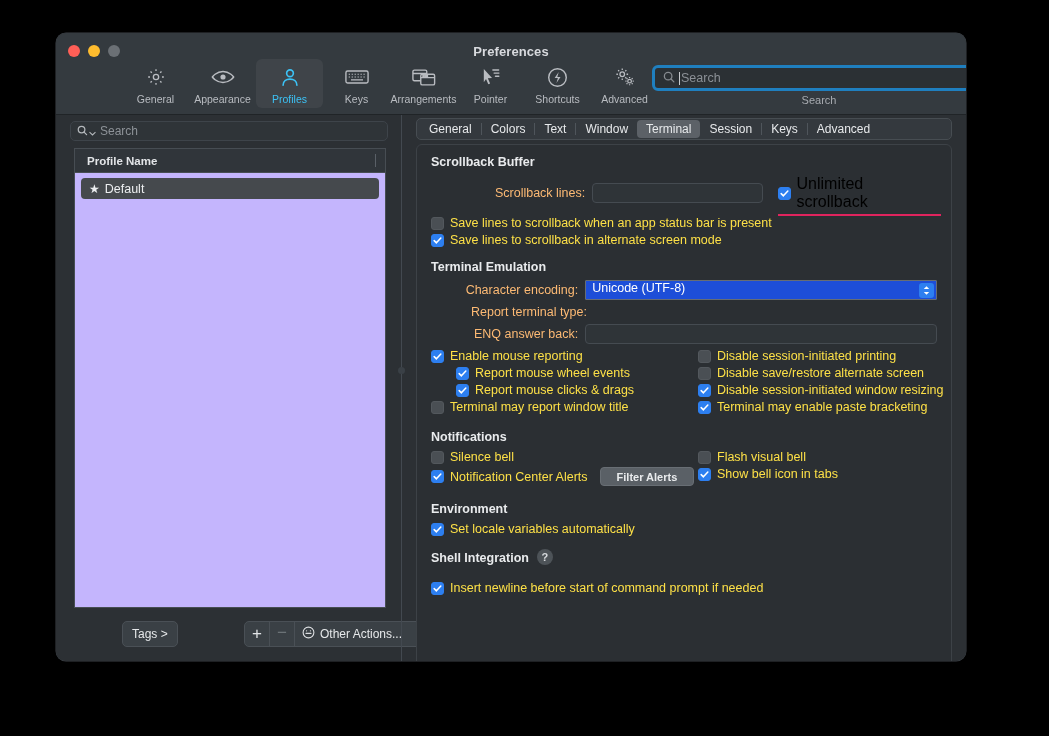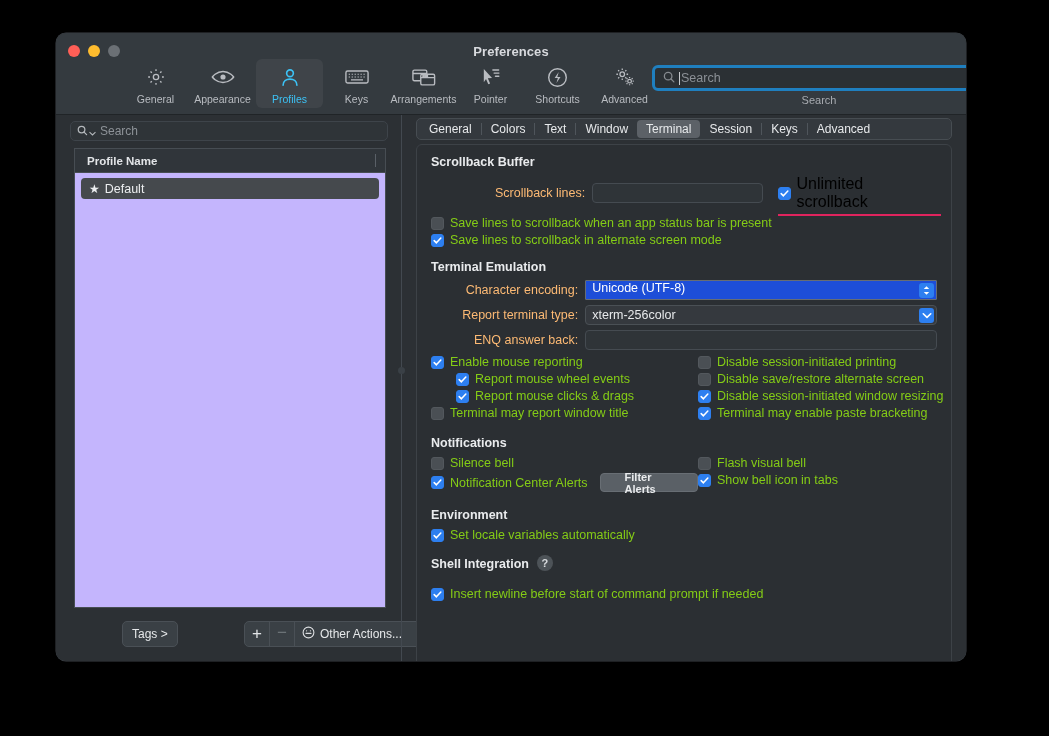--- a/index.html
+++ b/index.html
@@ -162,31 +162,31 @@
 
   .cb{
     width:13px;height:13px;border-radius:3px;box-sizing:border-box;flex:0 0 auto;
     display:flex;align-items:center;justify-content:center;
   }
   .cb.on{background:#2d7ff0;border:1px solid #2d7ff0;}
   .cb.off{background:#4a4f54;border:1px solid #53585d;}
   .cb svg{display:block;}
 
   .crow{display:flex;align-items:center;gap:6px;margin-bottom:3px;}
-  .crow .ctext{font-size:12.5px;color:#84cc16;white-space:nowrap;}
+  .crow .ctext{font-size:12.5px;color:#fde047;white-space:nowrap;}
 
   .twocol{display:flex;}
   .col-l{width:267px;flex:0 0 auto;}
   .col-r{flex:1;}
 
   .underline-pink{
     position:absolute;height:2px;background:#e0245e;
   }
   .filter-btn{
-    height:17px;padding:0 24px;background:#5a6066;border:1px solid #686e74;
+    height:17px;padding:0 16px;background:#5a6066;border:1px solid #686e74;
     border-radius:4px;display:flex;align-items:center;
     font-size:11px;font-weight:bold;color:#e9ebed;margin-left:6px;
   }
   .indent{margin-left:25px;}
 </style>
 </head>
 <body>
 
 <div class="window">
 
@@ -423,28 +423,20 @@
                 <svg width="9" height="11" viewBox="0 0 10 12">
                     <path d="M5 1.2L8 4.4H2z" fill="#fff"></path>
                     <path d="M5 10.8L8 7.6H2z" fill="#fff"></path>
                   </svg>
               </span>
             </div>
           </div>
 
           <div class="fieldrow">
             <div class="flabel lbl-w">Report terminal type:</div>
-            <div class="combo" style="width:372px;">
-              <span>xterm-256color</span>
-              <span class="arrow-box">
-                <svg width="10" height="7" viewBox="0 0 11 7">
-                    <path d="M1.4 1.6L5.5 5.6 9.6 1.6" fill="none" stroke="#fff" stroke-width="1.8" stroke-linecap="round" stroke-linejoin="round"></path>
-                  </svg>
-              </span>
-            </div>
           </div>
 
           <div class="fieldrow">
             <div class="flabel lbl-w">ENQ answer back:</div>
             <div class="textfield" style="width:372px;"></div>
           </div>
 
           <div class="twocol" style="margin-top:5px;">
             <div class="col-l">
               <div class="crow">

